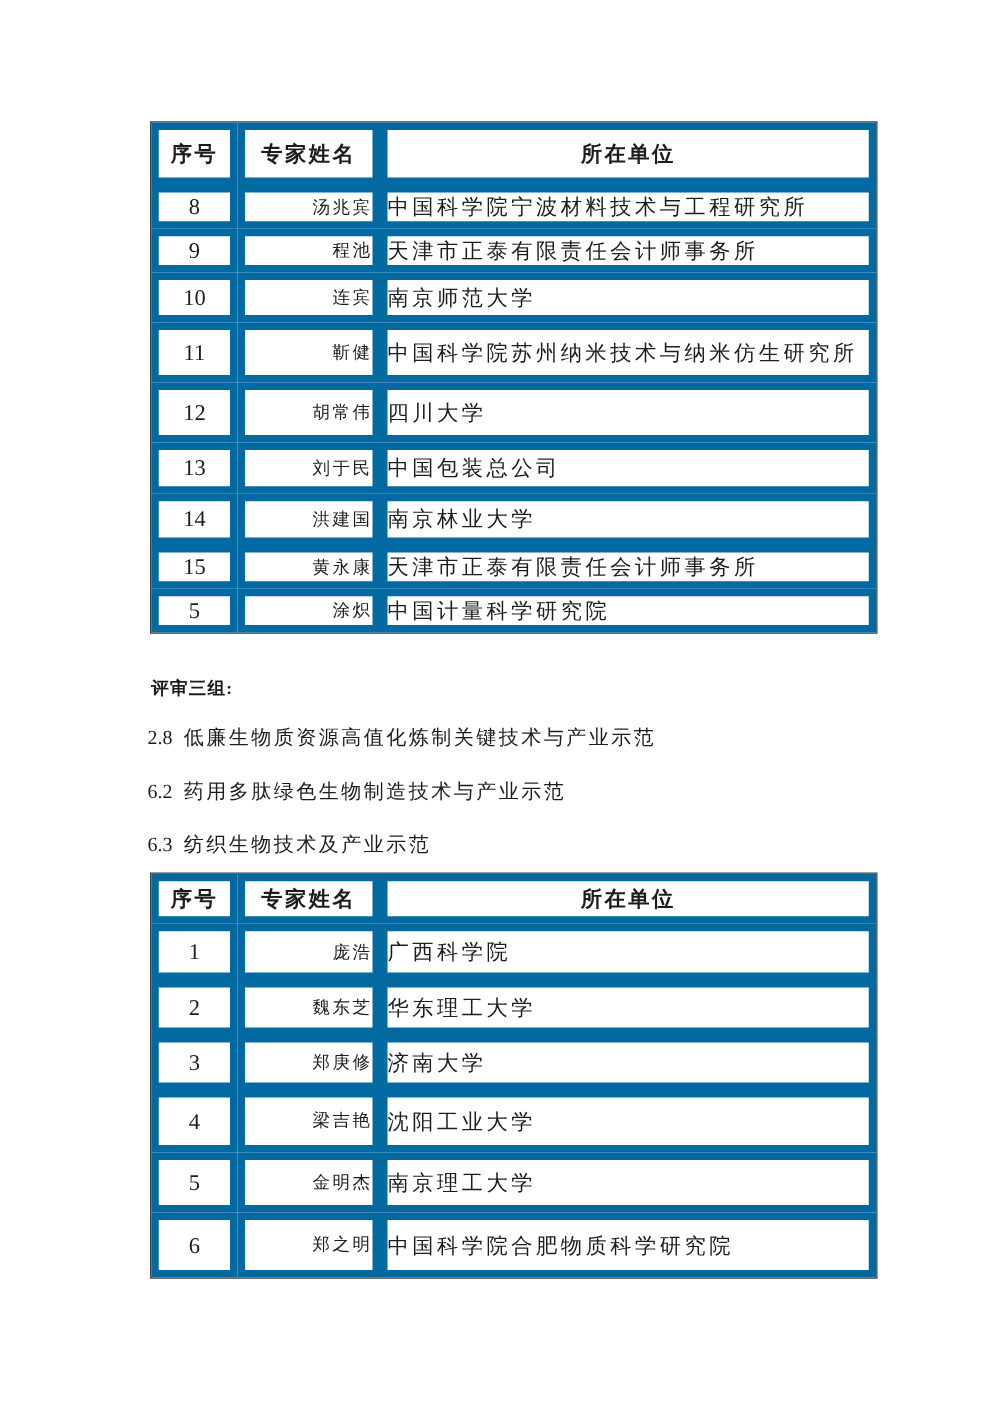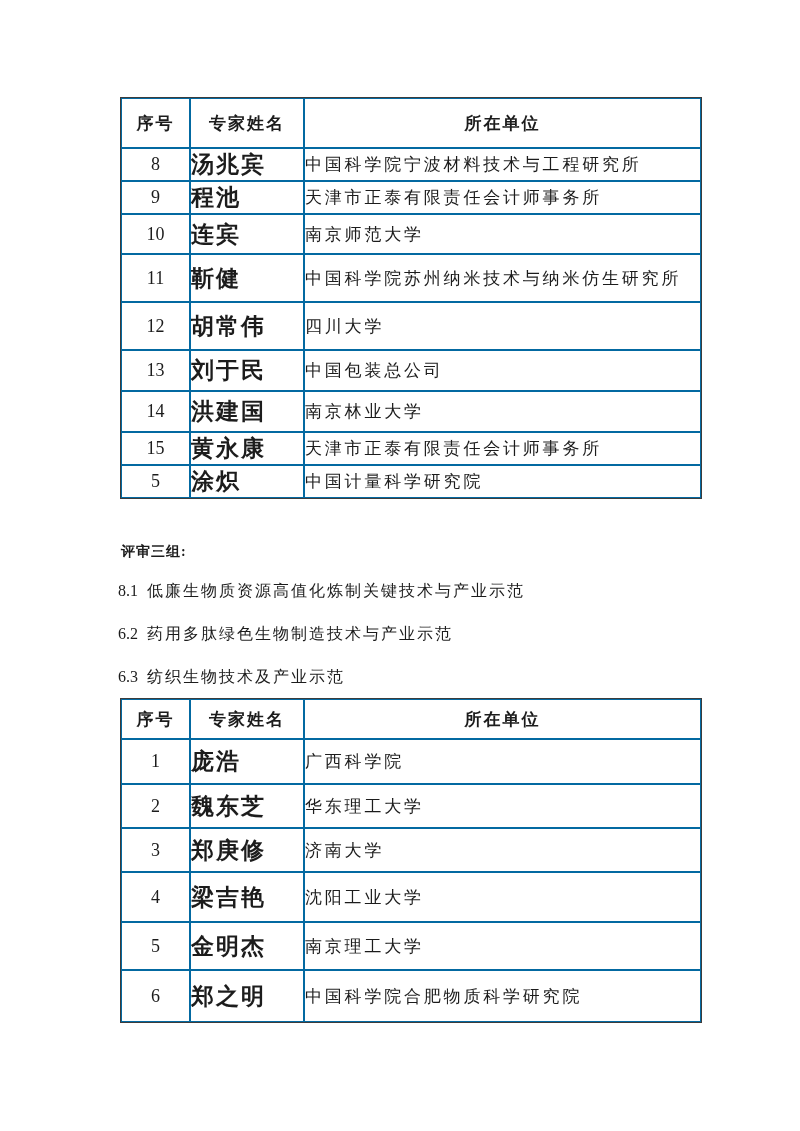--- a/index.html
+++ b/index.html
@@ -20,43 +20,42 @@
     position: absolute;
     left: 120px;
     border-collapse: separate;
     border-spacing: 0;
     table-layout: fixed;
     border: 1px solid #3c3c3c;
   }
   #table-group2 { top: 97px; }
   #table-group3 { top: 698px; }
   table.roster th, table.roster td {
-    border: 1px solid #0369a1;
+    border: 6px solid #0369a1;
     box-sizing: border-box;
     padding: 0;
     vertical-align: middle;
     overflow: hidden;
     white-space: nowrap;
   }
   table.roster th {
     font-weight: bold;
     font-size: 17px;
     letter-spacing: 2px;
     text-align: center;
   }
   td.cell-index {
     font-size: 18px;
     text-align: center;
     font-weight: normal;
   }
   td.cell-name {
-    font-size: 23px;
-    text-align: left;
+    font-size: 14px;
+    text-align: right;
     letter-spacing: 2px;
-    font-weight: bold;
   }
   td.cell-org {
     font-size: 17px;
     text-align: left;
     padding-left: 8px;
     letter-spacing: 2.8px;
     margin-top: 14px;
   }
   .section-heading {
     position: absolute;
@@ -147,21 +146,21 @@
       <td class="cell-index">5</td>
       <td class="cell-name">涂炽</td>
       <td class="cell-org">中国计量科学研究院</td>
     </tr>
   </tbody>
     </table>
 
   <div class="section-heading">评审三组:</div>
 
   <div class="topic" id="topic-0">
-    <span class="topic-num">8.1</span><span class="topic-title">低廉生物质资源高值化炼制关键技术与产业示范</span>
+    <span class="topic-num">2.8</span><span class="topic-title">低廉生物质资源高值化炼制关键技术与产业示范</span>
   </div>
   <div class="topic" id="topic-1">
     <span class="topic-num">6.2</span><span class="topic-title">药用多肽绿色生物制造技术与产业示范</span>
   </div>
   <div class="topic" id="topic-2">
     <span class="topic-num">6.3</span><span class="topic-title">纺织生物技术及产业示范</span>
   </div>
 
   <table class="roster" id="table-group3">
     <colgroup>

